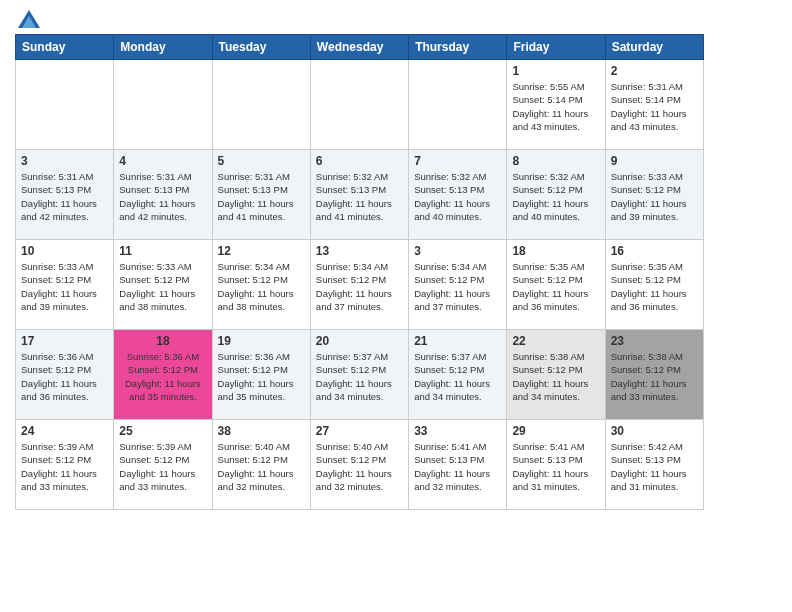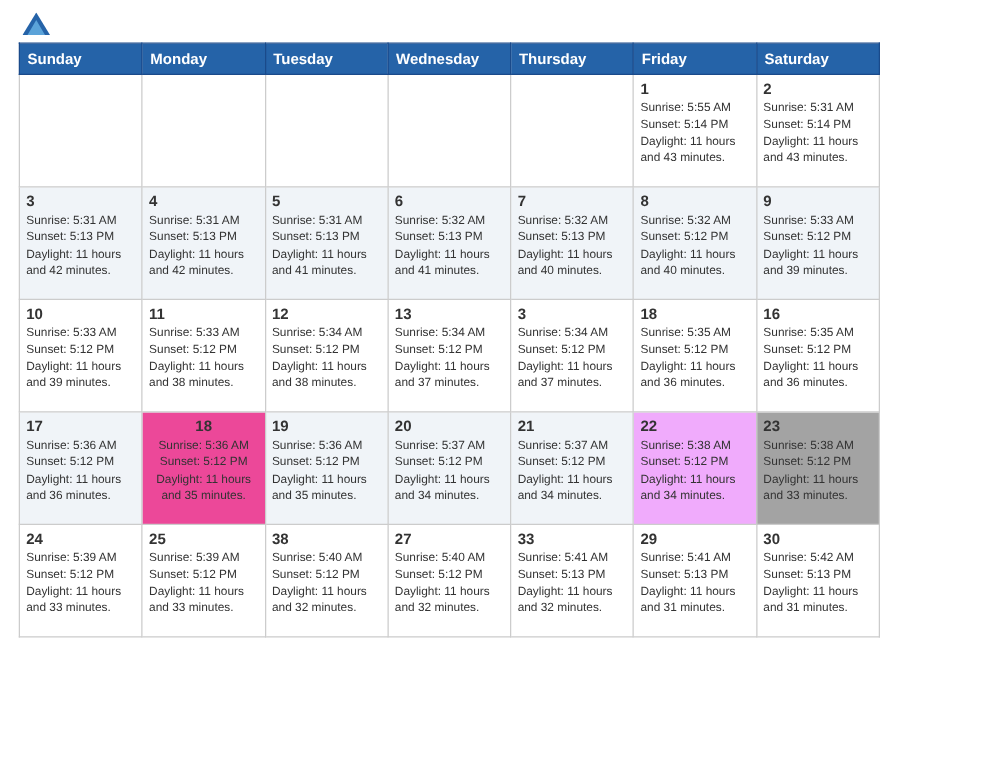--- a/index.html
+++ b/index.html
@@ -275,21 +275,21 @@
 Daylight: 11 hours
 and 34 minutes.</div>
           </td>
           <td style="background: rgb(240, 244, 248);">
             <span class="day-num">21</span>
             <div class="day-info" style="white-space: pre-line;">Sunrise: 5:37 AM
 Sunset: 5:12 PM
 Daylight: 11 hours
 and 34 minutes.</div>
           </td>
-          <td style="background: #f0abfc;">
+          <td style="background: #e5e5e5;">
             <span class="day-num">22</span>
             <div class="day-info" style="white-space: pre-line;">Sunrise: 5:38 AM
 Sunset: 5:12 PM
 Daylight: 11 hours
 and 34 minutes.</div>
           </td>
           <td style="background: #a3a3a3;">
             <span class="day-num">23</span>
             <div class="day-info" style="white-space: pre-line;">Sunrise: 5:38 AM
 Sunset: 5:12 PM

